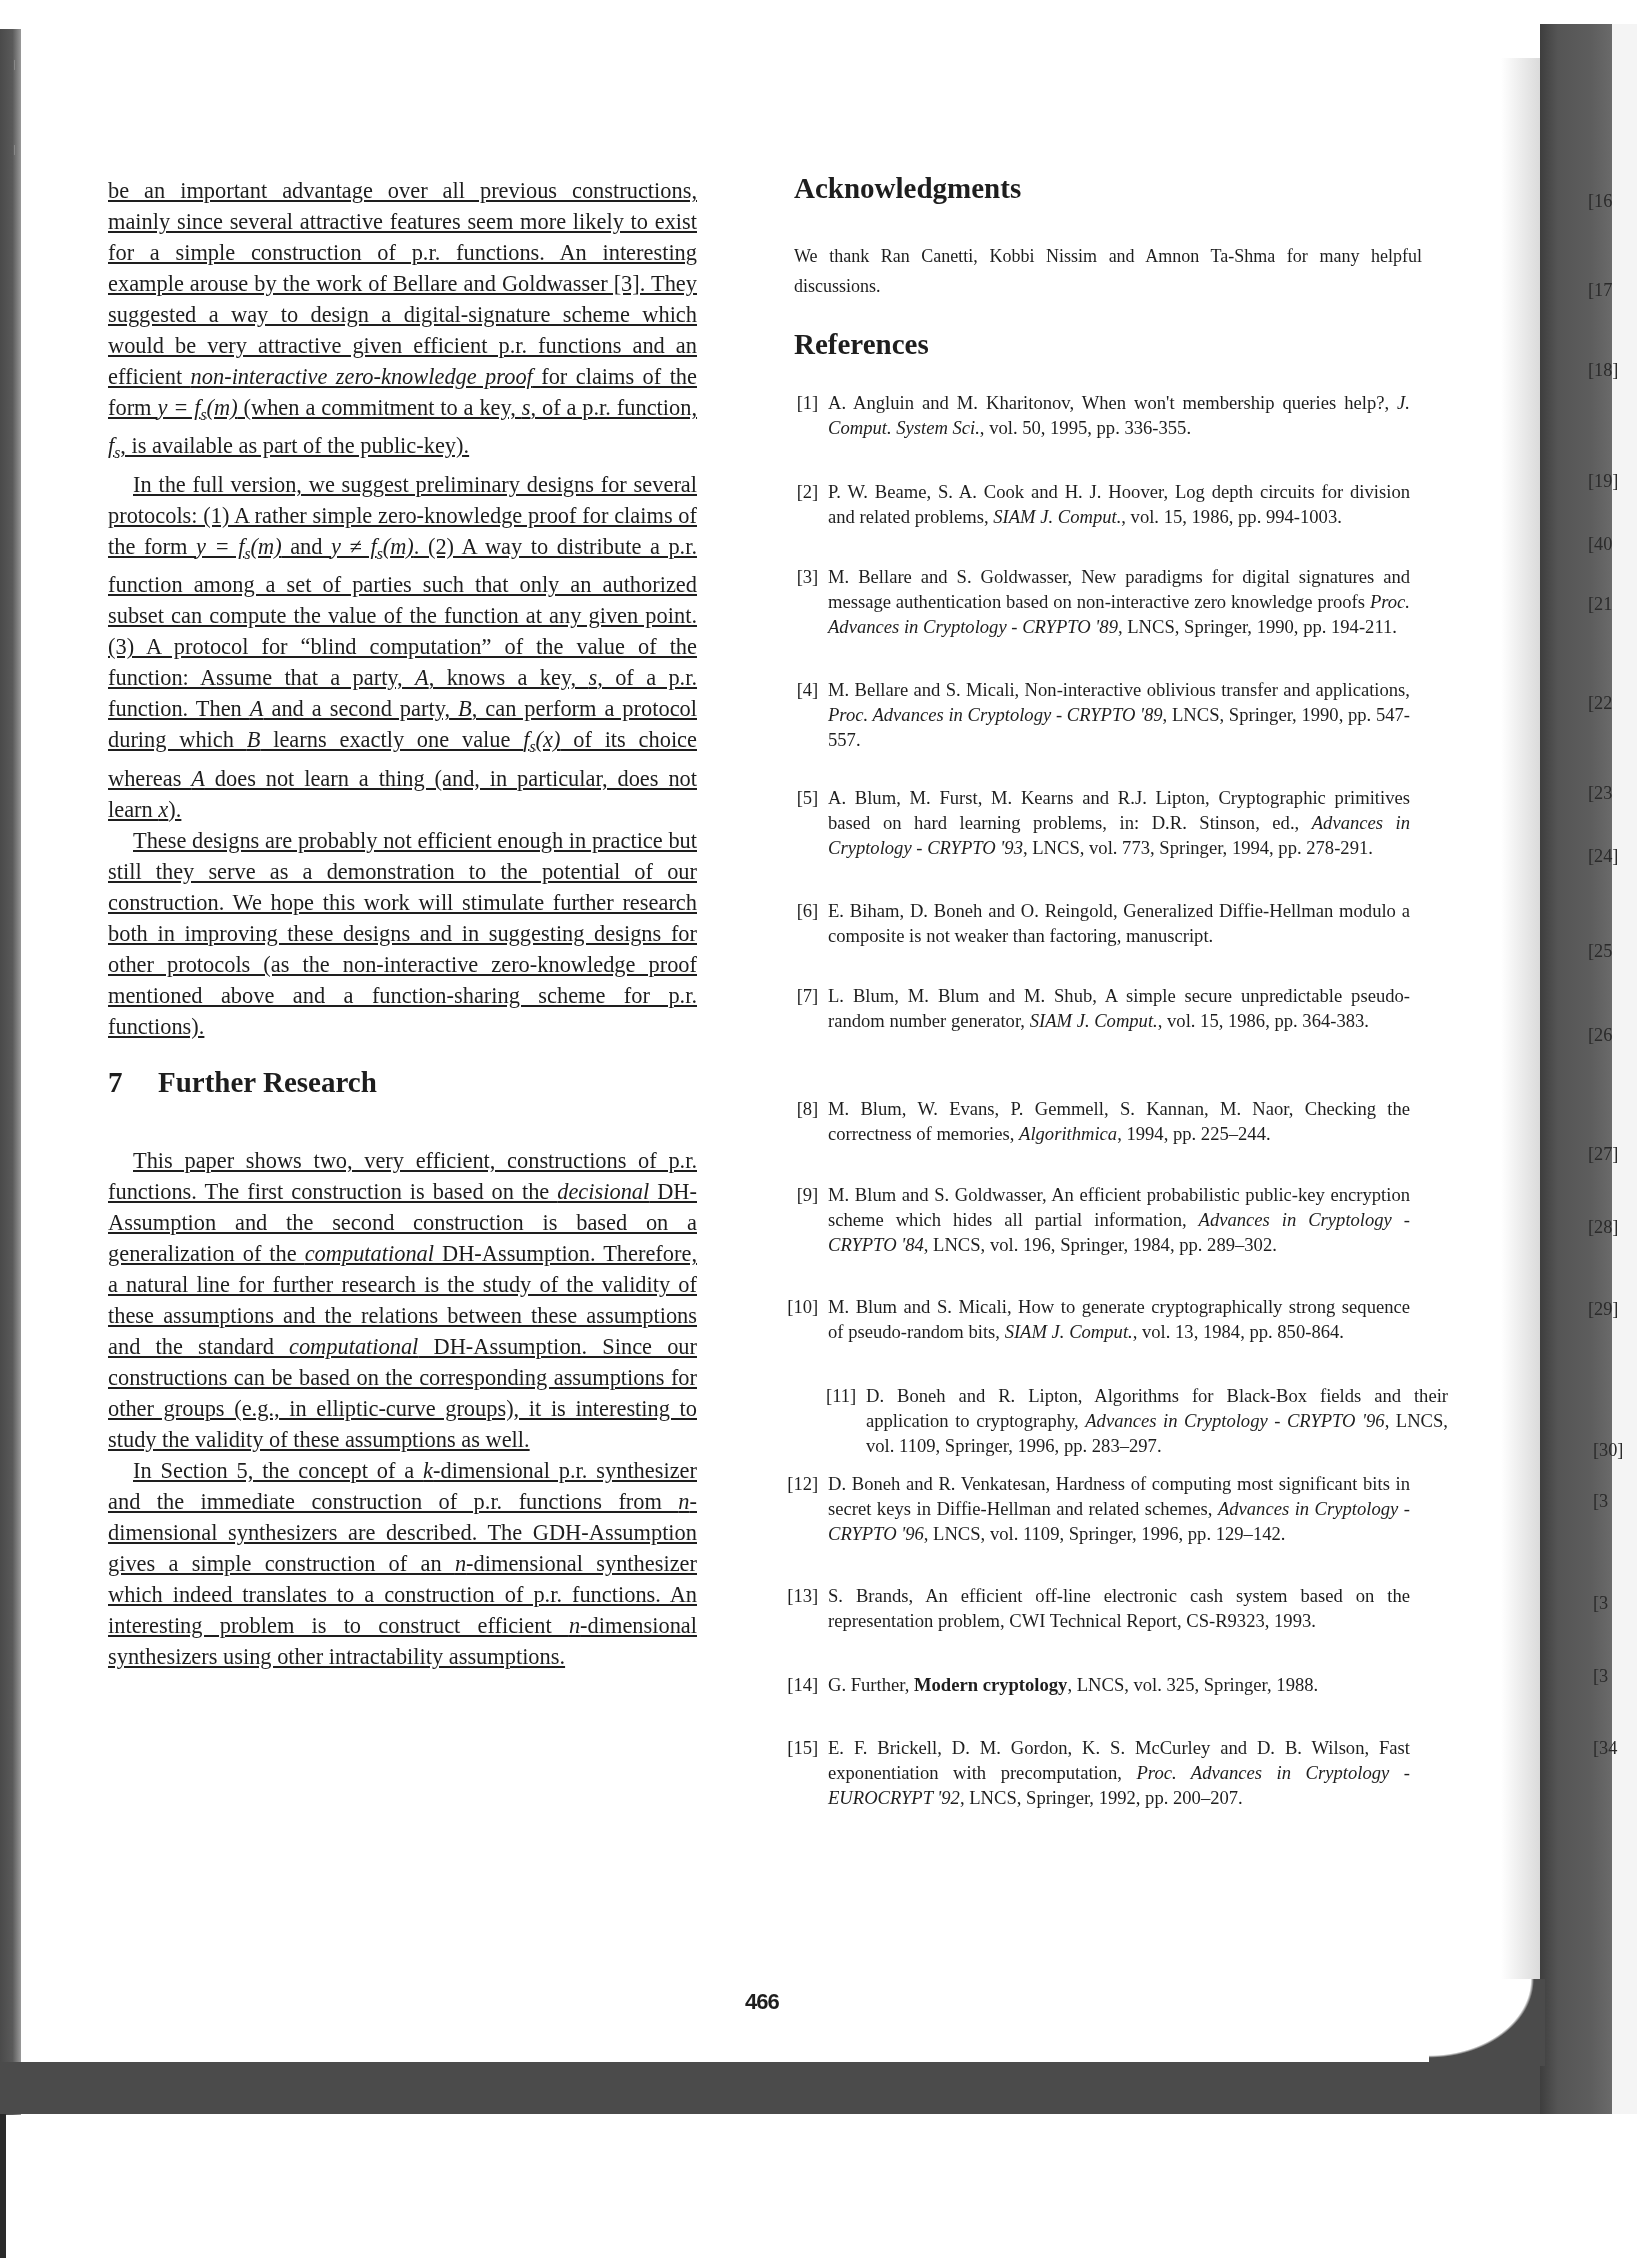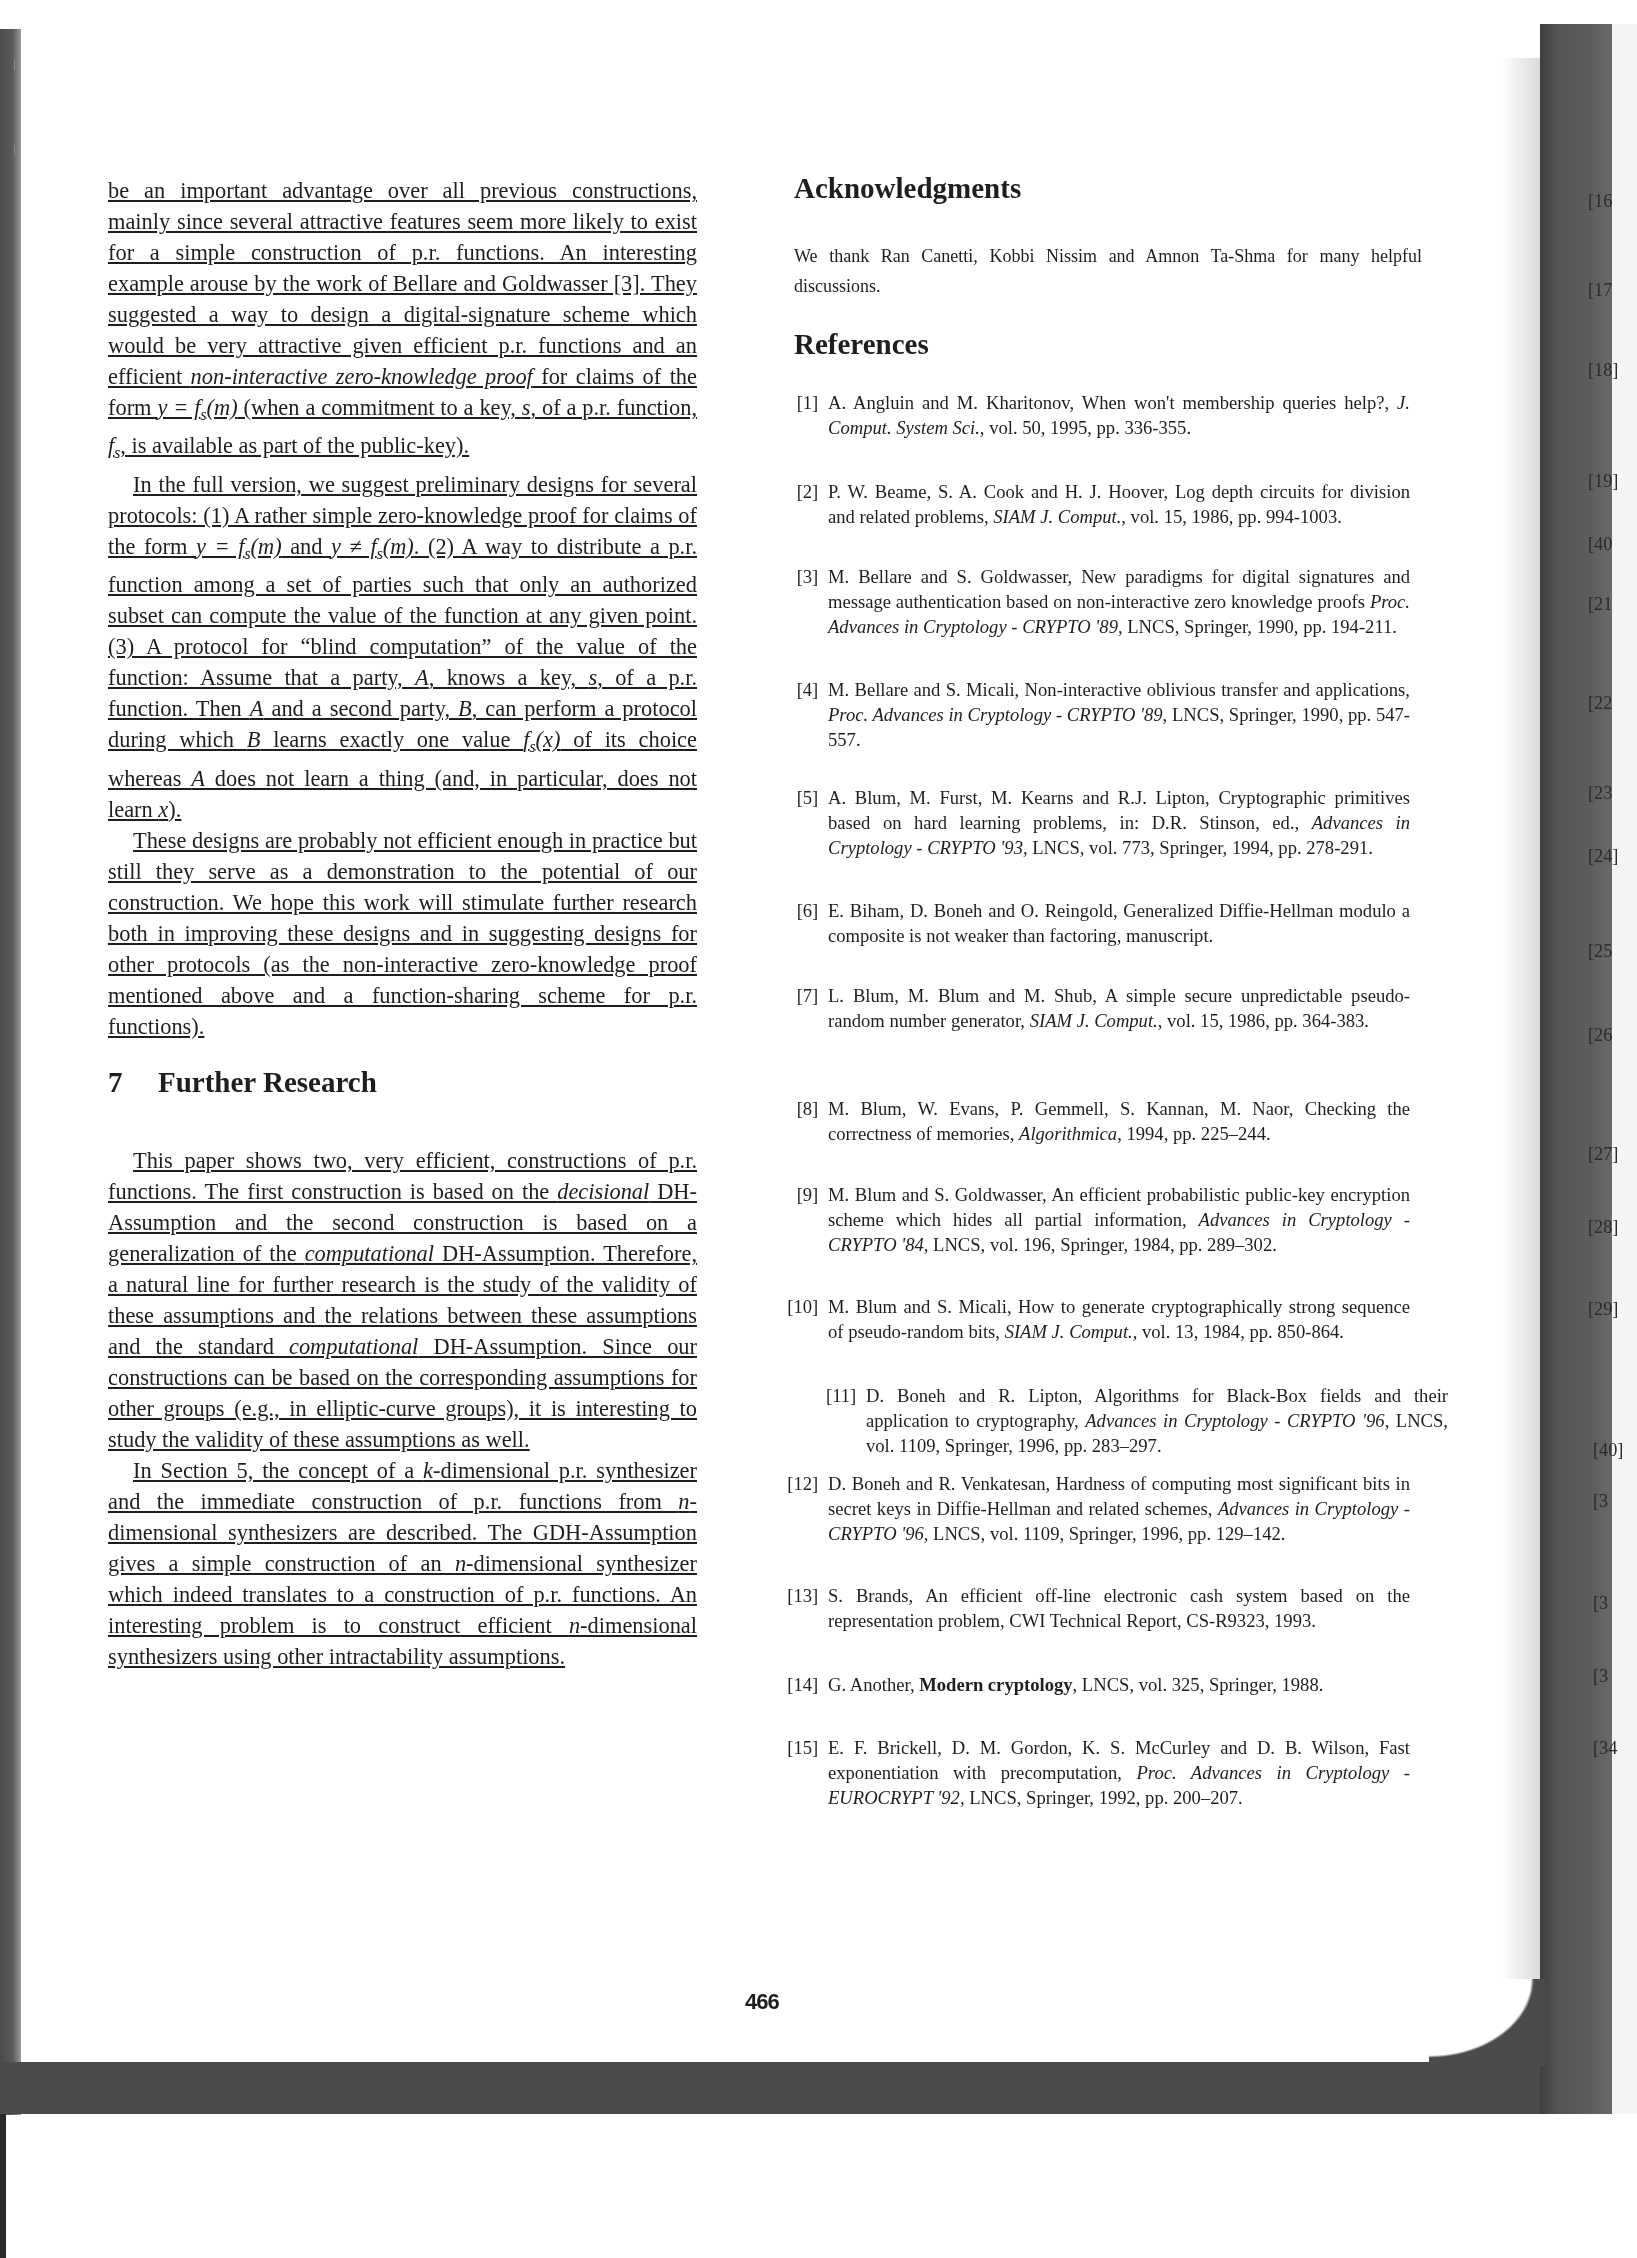--- a/index.html
+++ b/index.html
@@ -102,21 +102,21 @@
     <span class="facing-label" style="top: 534px; left: 1588px;">[40</span>
     <span class="facing-label" style="top: 594px; left: 1588px;">[21</span>
     <span class="facing-label" style="top: 693px; left: 1588px;">[22</span>
     <span class="facing-label" style="top: 783px; left: 1588px;">[23</span>
     <span class="facing-label" style="top: 846px; left: 1588px;">[24]</span>
     <span class="facing-label" style="top: 941px; left: 1588px;">[25</span>
     <span class="facing-label" style="top: 1025px; left: 1588px;">[26</span>
     <span class="facing-label" style="top: 1144px; left: 1588px;">[27]</span>
     <span class="facing-label" style="top: 1217px; left: 1588px;">[28]</span>
     <span class="facing-label" style="top: 1299px; left: 1588px;">[29]</span>
-    <span class="facing-label" style="top: 1440px; left: 1593px;">[40]</span>
+    <span class="facing-label" style="top: 1440px; left: 1593px;">[30]</span>
     <span class="facing-label" style="top: 1491px; left: 1593px;">[3</span>
     <span class="facing-label" style="top: 1593px; left: 1593px;">[3</span>
     <span class="facing-label" style="top: 1666px; left: 1593px;">[3</span>
     <span class="facing-label" style="top: 1738px; left: 1593px;">[34</span>
   </div>
 
 <div class="col col-left">
   <div id="left-pre" style="position:absolute; top:175px; width:589px;">
       <p class="para"><span>be an important advantage over all previous constructions, mainly since several attractive features seem more likely to exist for a simple construction of p.r. functions. An interesting example arouse by the work of Bellare and Goldwasser [3]. They suggested a way to design a digital-signature scheme which would be very attractive given efficient p.r. functions and an efficient </span><em>non-interactive zero-knowledge proof</em><span> for claims of the form </span><em>y = f</em><sub style="font-size: 0.7em; font-style: italic;">s</sub><em>(m)</em><span> (when a commitment to a key, </span><em>s</em><span>, of a p.r. function, </span><em>f</em><sub style="font-size: 0.7em; font-style: italic;">s</sub><span>, is available as part of the public-key).</span></p>
       <p class="para indent"><span>In the full version, we suggest preliminary designs for several protocols: (1) A rather simple zero-knowledge proof for claims of the form </span><em>y = f</em><sub style="font-size: 0.7em; font-style: italic;">s</sub><em>(m)</em><span> and </span><em>y ≠ f</em><sub style="font-size: 0.7em; font-style: italic;">s</sub><em>(m)</em><span>. (2) A way to distribute a p.r. function among a set of parties such that only an authorized subset can compute the value of the function at any given point. (3) A protocol for “blind computation” of the value of the function: Assume that a party, </span><em>A</em><span>, knows a key, </span><em>s</em><span>, of a p.r. function. Then </span><em>A</em><span> and a second party, </span><em>B</em><span>, can perform a protocol during which </span><em>B</em><span> learns exactly one value </span><em>f</em><sub style="font-size: 0.7em; font-style: italic;">s</sub><em>(x)</em><span> of its choice whereas </span><em>A</em><span> does not learn a thing (and, in particular, does not learn </span><em>x</em><span>).</span></p>
@@ -185,21 +185,21 @@
     <div class="ref" style="top: 1471px;">
       <span class="ref-num">[12]</span>
       <span class="ref-body"><span>D. Boneh and R. Venkatesan, Hardness of computing most significant bits in secret keys in Diffie-Hellman and related schemes, </span><em>Advances in Cryptology - CRYPTO '96</em><span>, LNCS, vol. 1109, Springer, 1996, pp. 129–142.</span></span>
     </div>
     <div class="ref" style="top: 1583px;">
       <span class="ref-num">[13]</span>
       <span class="ref-body"><span>S. Brands, An efficient off-line electronic cash system based on the representation problem, CWI Technical Report, CS-R9323, 1993.</span></span>
     </div>
     <div class="ref" style="top: 1672px;">
       <span class="ref-num">[14]</span>
-      <span class="ref-body"><span>G. Another, </span><b>Modern cryptology</b><span>, LNCS, vol. 325, Springer, 1988.</span></span>
+      <span class="ref-body"><span>G. Further, </span><b>Modern cryptology</b><span>, LNCS, vol. 325, Springer, 1988.</span></span>
     </div>
     <div class="ref" style="top: 1735px;">
       <span class="ref-num">[15]</span>
       <span class="ref-body"><span>E. F. Brickell, D. M. Gordon, K. S. McCurley and D. B. Wilson, Fast exponentiation with precomputation, </span><em>Proc. Advances in Cryptology - EUROCRYPT '92</em><span>, LNCS, Springer, 1992, pp. 200–207.</span></span>
     </div>
   </div>
 
 <div class="page-number">466</div>
 
 

